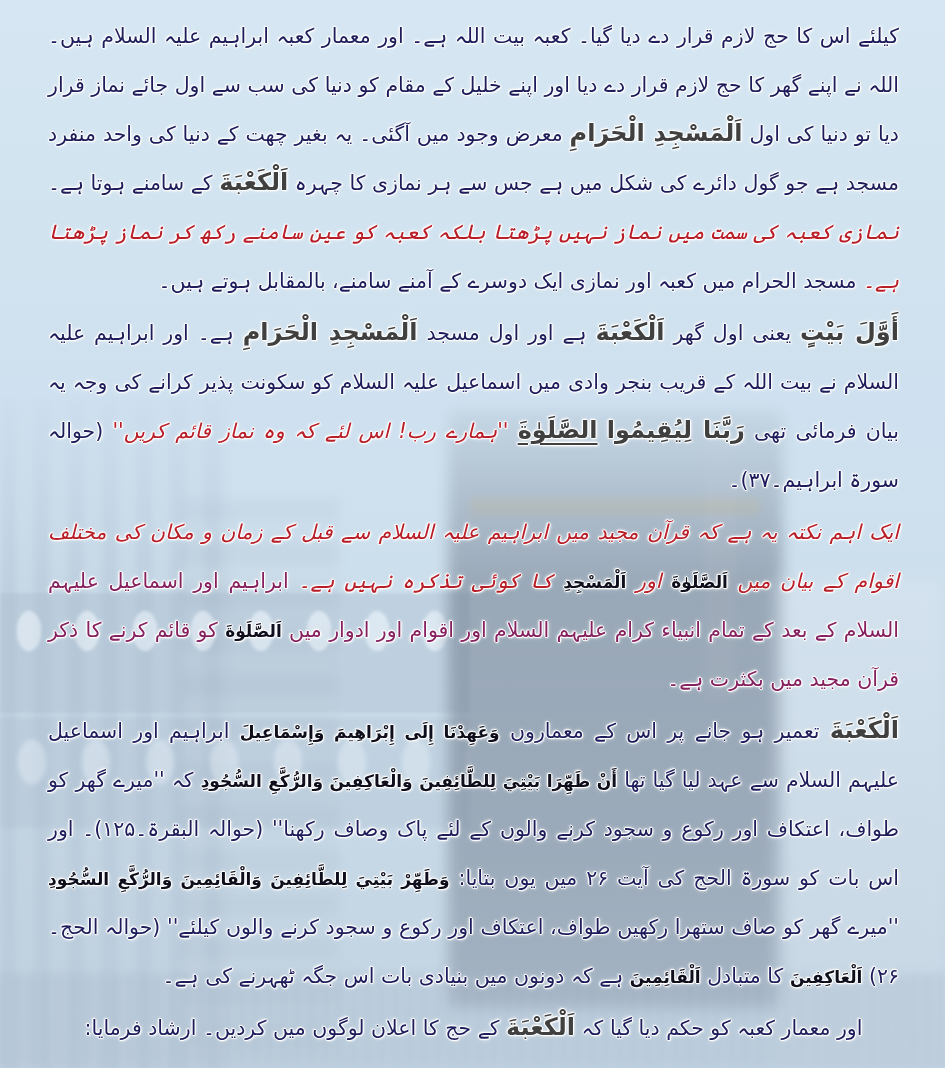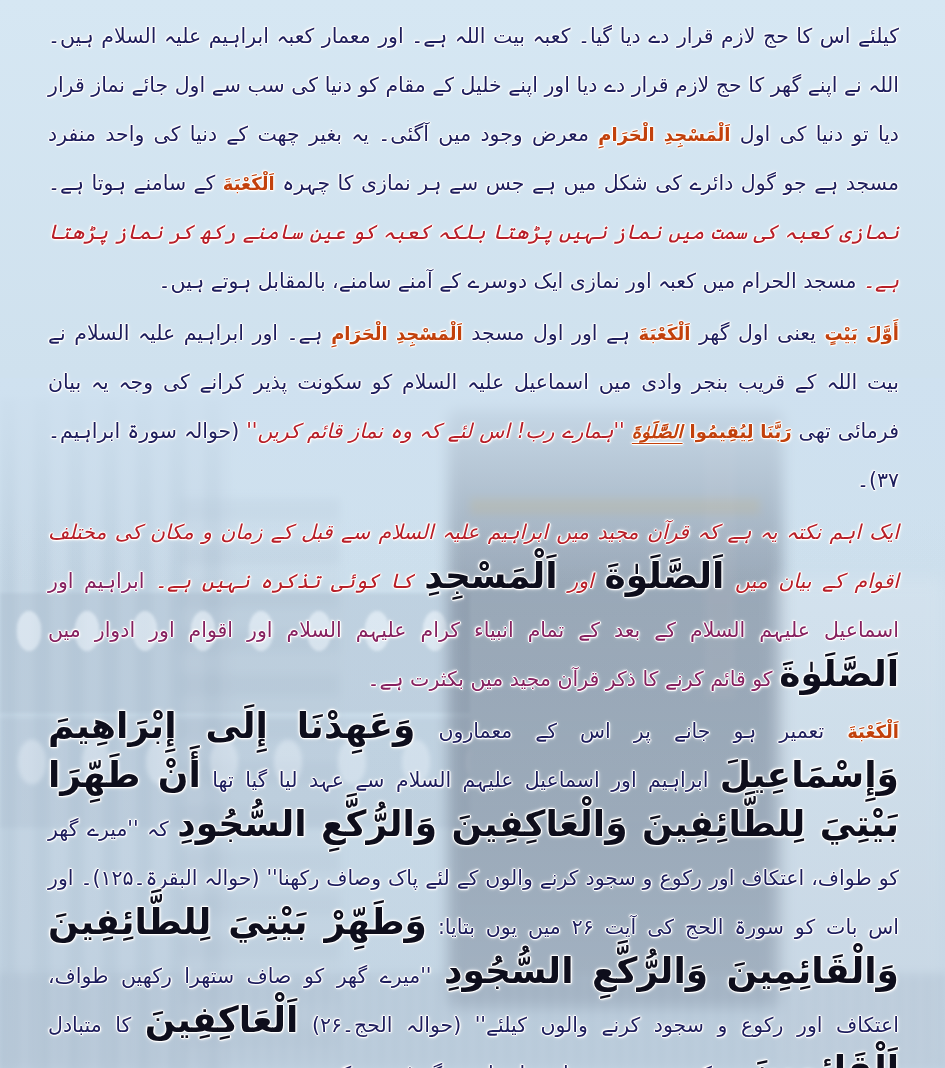--- a/index.html
+++ b/index.html
@@ -37,23 +37,23 @@
     background:linear-gradient(to top,rgba(186,200,215,.45),rgba(207,225,240,0) 80%),
                linear-gradient(to bottom,rgba(207,225,240,.95),rgba(207,225,240,0) 30%);}
   
   .doc{position:relative;z-index:2;padding:12px 46px 6px 48px;}
   .para{margin:0 0 3px 0;text-align:justify;font-size:20.5px;line-height:49px;
     color:#1d1d5c;text-shadow:0 1px 0 #fff,0 -1px 0 #fff,1px 0 0 #fff,-1px 0 0 #fff,1px 1px 2px #fff,-1px -1px 2px #fff,0 0 5px #ffffffcc;}
   .para.center{text-align:center;}
   .seg-body{color:#1d1d5c;}
   .seg-red{color:#b81f28;font-style:italic;}
   .seg-purple{color:#86215f;}
-  .seg-arabic-navy{color:#c2410c;font-size:18px;font-weight:bold;line-height:1;}
-  .seg-arabic-black{color:#0e0e1c;font-size:36px;font-weight:bold;line-height:1;}
-  .seg-underline{text-decoration:underline;text-underline-offset:5px;font-style:italic;}
+  .seg-arabic-navy{color:#404040;font-size:24px;font-weight:bold;line-height:1;}
+  .seg-arabic-black{color:#0e0e1c;font-size:17px;font-weight:bold;line-height:1;}
+  .seg-underline{text-decoration:underline;text-underline-offset:5px;}
 </style>
 </head>
 <body>
 
 <div class="photo">
   <div class="bldg-left"></div>
   <div class="bldg-left2"></div>
   <div class="minaret"></div>
   <div class="arcade"></div>
   <div class="arcade2"></div>

